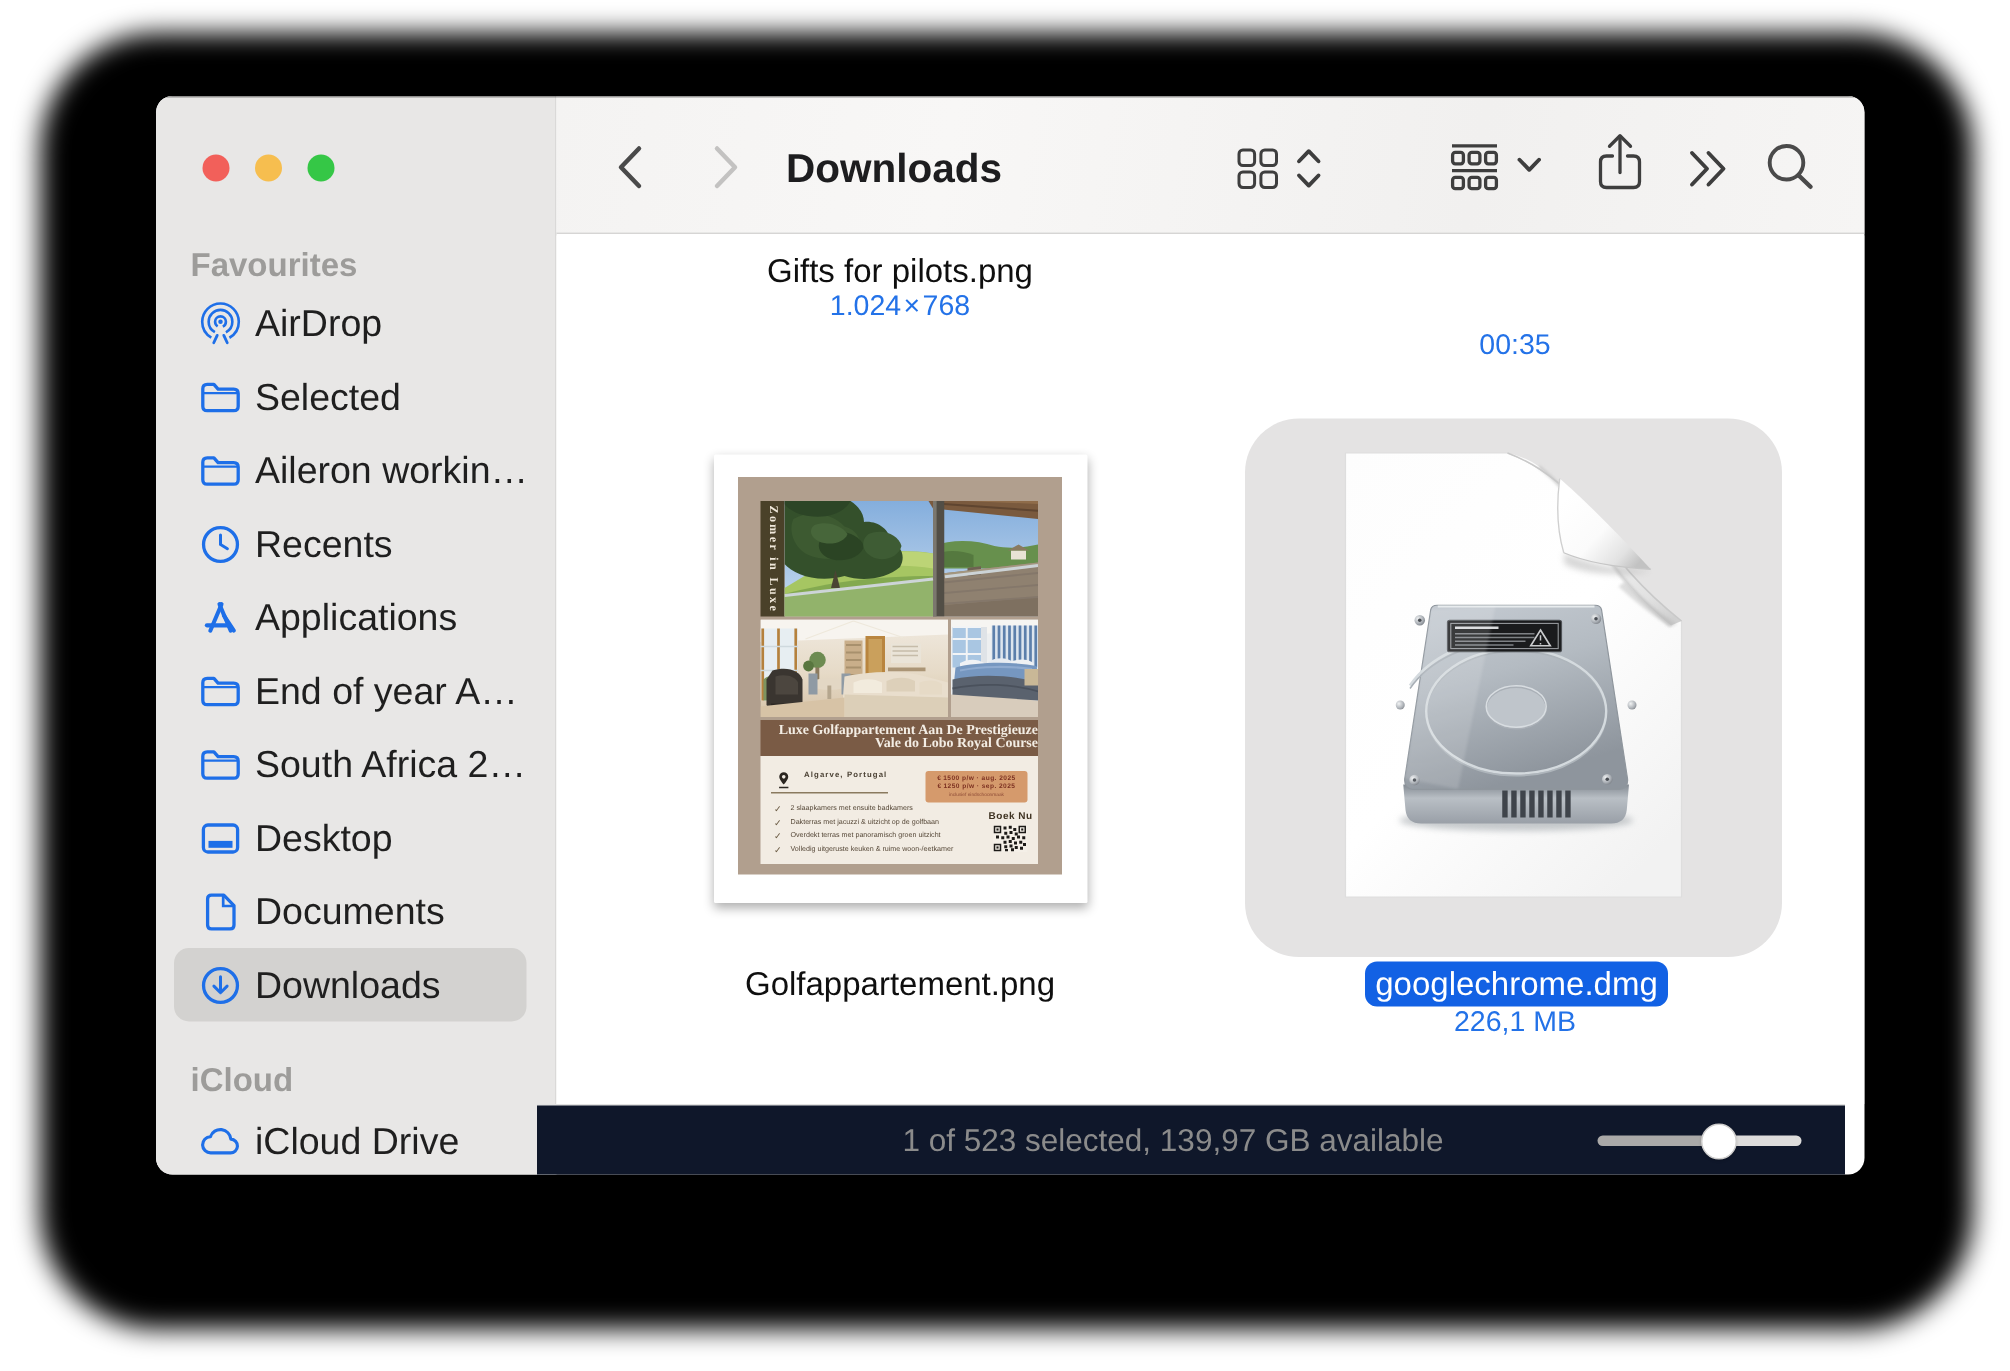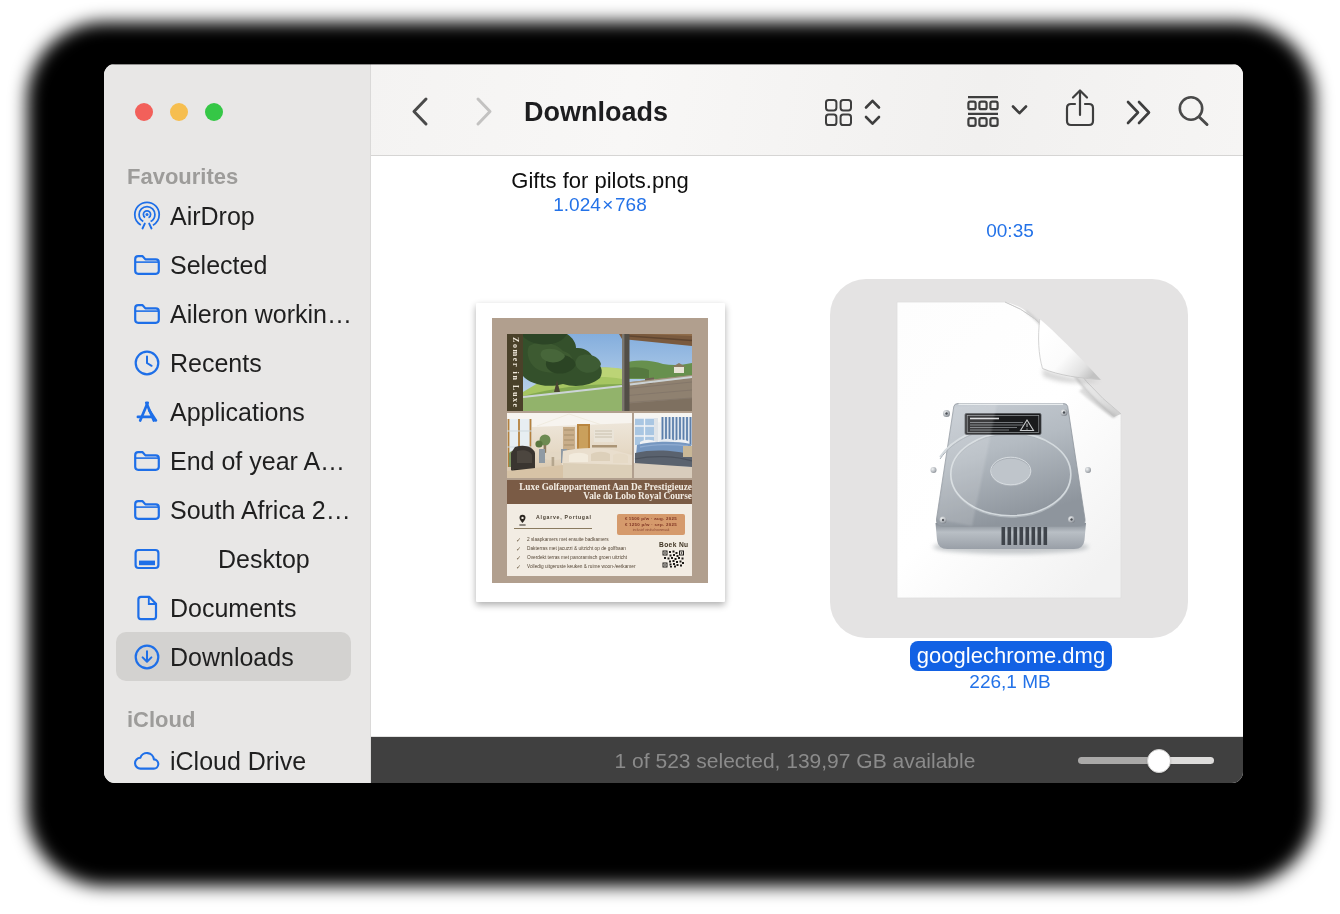--- a/index.html
+++ b/index.html
@@ -21,22 +21,22 @@
     border-radius:10px; background:#d3d2d0; }
   
   #toolbar { position:absolute; left:267px; top:0; width:872px; height:92px;
     background:linear-gradient(100deg,#f4f3f2 0%, #f8f7f6 30%, #f1f0ef 70%, #f6f5f4 100%);
     border-bottom:1px solid #d6d5d4; }
   
   #content { position:absolute; left:267px; top:93px; width:872px; height:579px; background:#fff; }
   .flabel { position:absolute; font-size:22px; color:#0f0f0f; text-align:center; white-space:nowrap; }
   .fblue  { position:absolute; font-size:19px; color:#2372e8; text-align:center; white-space:nowrap; }
   
-  #status { position:absolute; left:267px; top:672px; width:872px; height:64px;
-    background:#404040; border-top:1px solid #e2e2e1; }
+  #status { position:absolute; left:254px; top:672px; width:872px; height:64px;
+    background:#0f172a; border-top:1px solid #e2e2e1; }
 </style>
 </head>
 <body>
 <div id="shadow"></div>
 <div id="win">
   <div style="position:absolute; left:0; top:0; width:1139px; height:1px; background:rgba(0,0,0,0.38); z-index:50;"></div>
   <div id="sidebar">
     <div class="tl" style="left:30.5px; background:#f2605a;"></div>
     <div class="tl" style="left:65.7px; background:#f6be4f;"></div>
     <div class="tl" style="left:100.5px; background:#35c746;"></div>
@@ -91,21 +91,21 @@
     <svg class="sbicon" style="top:431px;" viewBox="0 0 30 30">
       <path d="M3.2 9.2 Q3.2 6.2 6.2 6.2 H10.6 L13.4 9.4 H23.8 Q26.8 9.4 26.8 12.4 V20.8 Q26.8 23.8 23.8 23.8 H6.2 Q3.2 23.8 3.2 20.8 Z" fill="none" stroke="#1e6fe8" stroke-width="2.2" stroke-linejoin="round"></path>
       <path d="M3.4 12.1 H26.6" stroke="#1e6fe8" stroke-width="1.6"></path>
     </svg>
     <div class="sbitem" style="top:431px;">South Africa 2…</div>
 
     <svg class="sbicon" style="top:480px;" viewBox="0 0 30 30">
       <rect x="3.6" y="6" width="22.8" height="18" rx="3" fill="none" stroke="#1e6fe8" stroke-width="2.2"></rect>
       <rect x="7" y="16.6" width="16" height="4.6" fill="#1e6fe8"></rect>
     </svg>
-    <div class="sbitem" style="top:480px;margin-left:48px;">Desktop</div>
+    <div class="sbitem" style="top:480px;">Desktop</div>
 
     <svg class="sbicon" style="top:529px;" viewBox="0 0 30 30">
       <path d="M9 3.8 H17.2 L24 10.8 V23.6 Q24 26.2 21.4 26.2 H9 Q6.4 26.2 6.4 23.6 V6.4 Q6.4 3.8 9 3.8 Z" fill="none" stroke="#1e6fe8" stroke-width="2.2" stroke-linejoin="round"></path>
       <path d="M16.8 4.2 V11 H23.6" fill="none" stroke="#1e6fe8" stroke-width="1.8"></path>
     </svg>
     <div class="sbitem" style="top:529px;">Documents</div>
 
     <svg class="sbicon" style="top:578px;" viewBox="0 0 30 30">
       <circle cx="15" cy="15" r="11.3" fill="none" stroke="#1e6fe8" stroke-width="2.2"></circle>
       <path d="M15 9.2 V19.6 M10.6 15.4 L15 19.8 L19.4 15.4" fill="none" stroke="#1e6fe8" stroke-width="2" stroke-linecap="round" stroke-linejoin="round"></path>
@@ -440,20 +440,21 @@
         <circle cx="56" cy="228" r="3.5" fill="url(#screwg)"></circle>
           <circle cx="56" cy="228" r="1.2" fill="#4a4e54"></circle>
         <circle cx="184.5" cy="227.5" r="3.5" fill="url(#screwg)"></circle>
           <circle cx="184.5" cy="227.5" r="1.2" fill="#4a4e54"></circle>
         <circle cx="46.5" cy="178" r="3" fill="url(#screwg)" opacity="0.9"></circle>
         <circle cx="201" cy="178" r="3" fill="url(#screwg)" opacity="0.9"></circle>
       </g>
 
       <path d="M66.8,114.5 L110,112 L85,234 L49.5,227 Z" fill="#ffffff" opacity="0.14" filter="url(#soft2)"></path>
     </svg>
+    <div class="flabel" style="left:-71px; top:486px; width:600px; line-height:26px;">Golfappartement.png</div>
     <div class="abs" style="left:539px; top:484px; width:202px; height:30px; border-radius:8px; background:#1261e4;"></div>
     <div class="abs" style="left:539px; top:484px; width:202px; height:30px; line-height:30px; text-align:center; font-size:22px; color:#fff; white-space:nowrap;">googlechrome.dmg</div>
     <div class="fblue" style="left:339px; top:513px; width:600px; line-height:24px;">226,1 MB</div>
   </div>
   <div id="status">
     <div class="abs" style="left:124px; top:12px; width:600px; text-align:center; font-size:21px; line-height:24px; color:#8b8b8b; white-space:nowrap;">1 of 523 selected, 139,97 GB available</div>
     <div class="abs" style="left:707px; top:20px; width:81px; height:7px; border-radius:3.5px 0 0 3.5px; background:#aaa9a8;"></div>
     <div class="abs" style="left:788px; top:20px; width:55px; height:7px; border-radius:0 3.5px 3.5px 0; background:#dddcdb;"></div>
     <div class="abs" style="left:776px; top:11.5px; width:24px; height:24px; border-radius:50%; background:#fff; border:1px solid #cfcecd; box-shadow:0 1px 2px rgba(0,0,0,0.15);"></div>
   </div>

